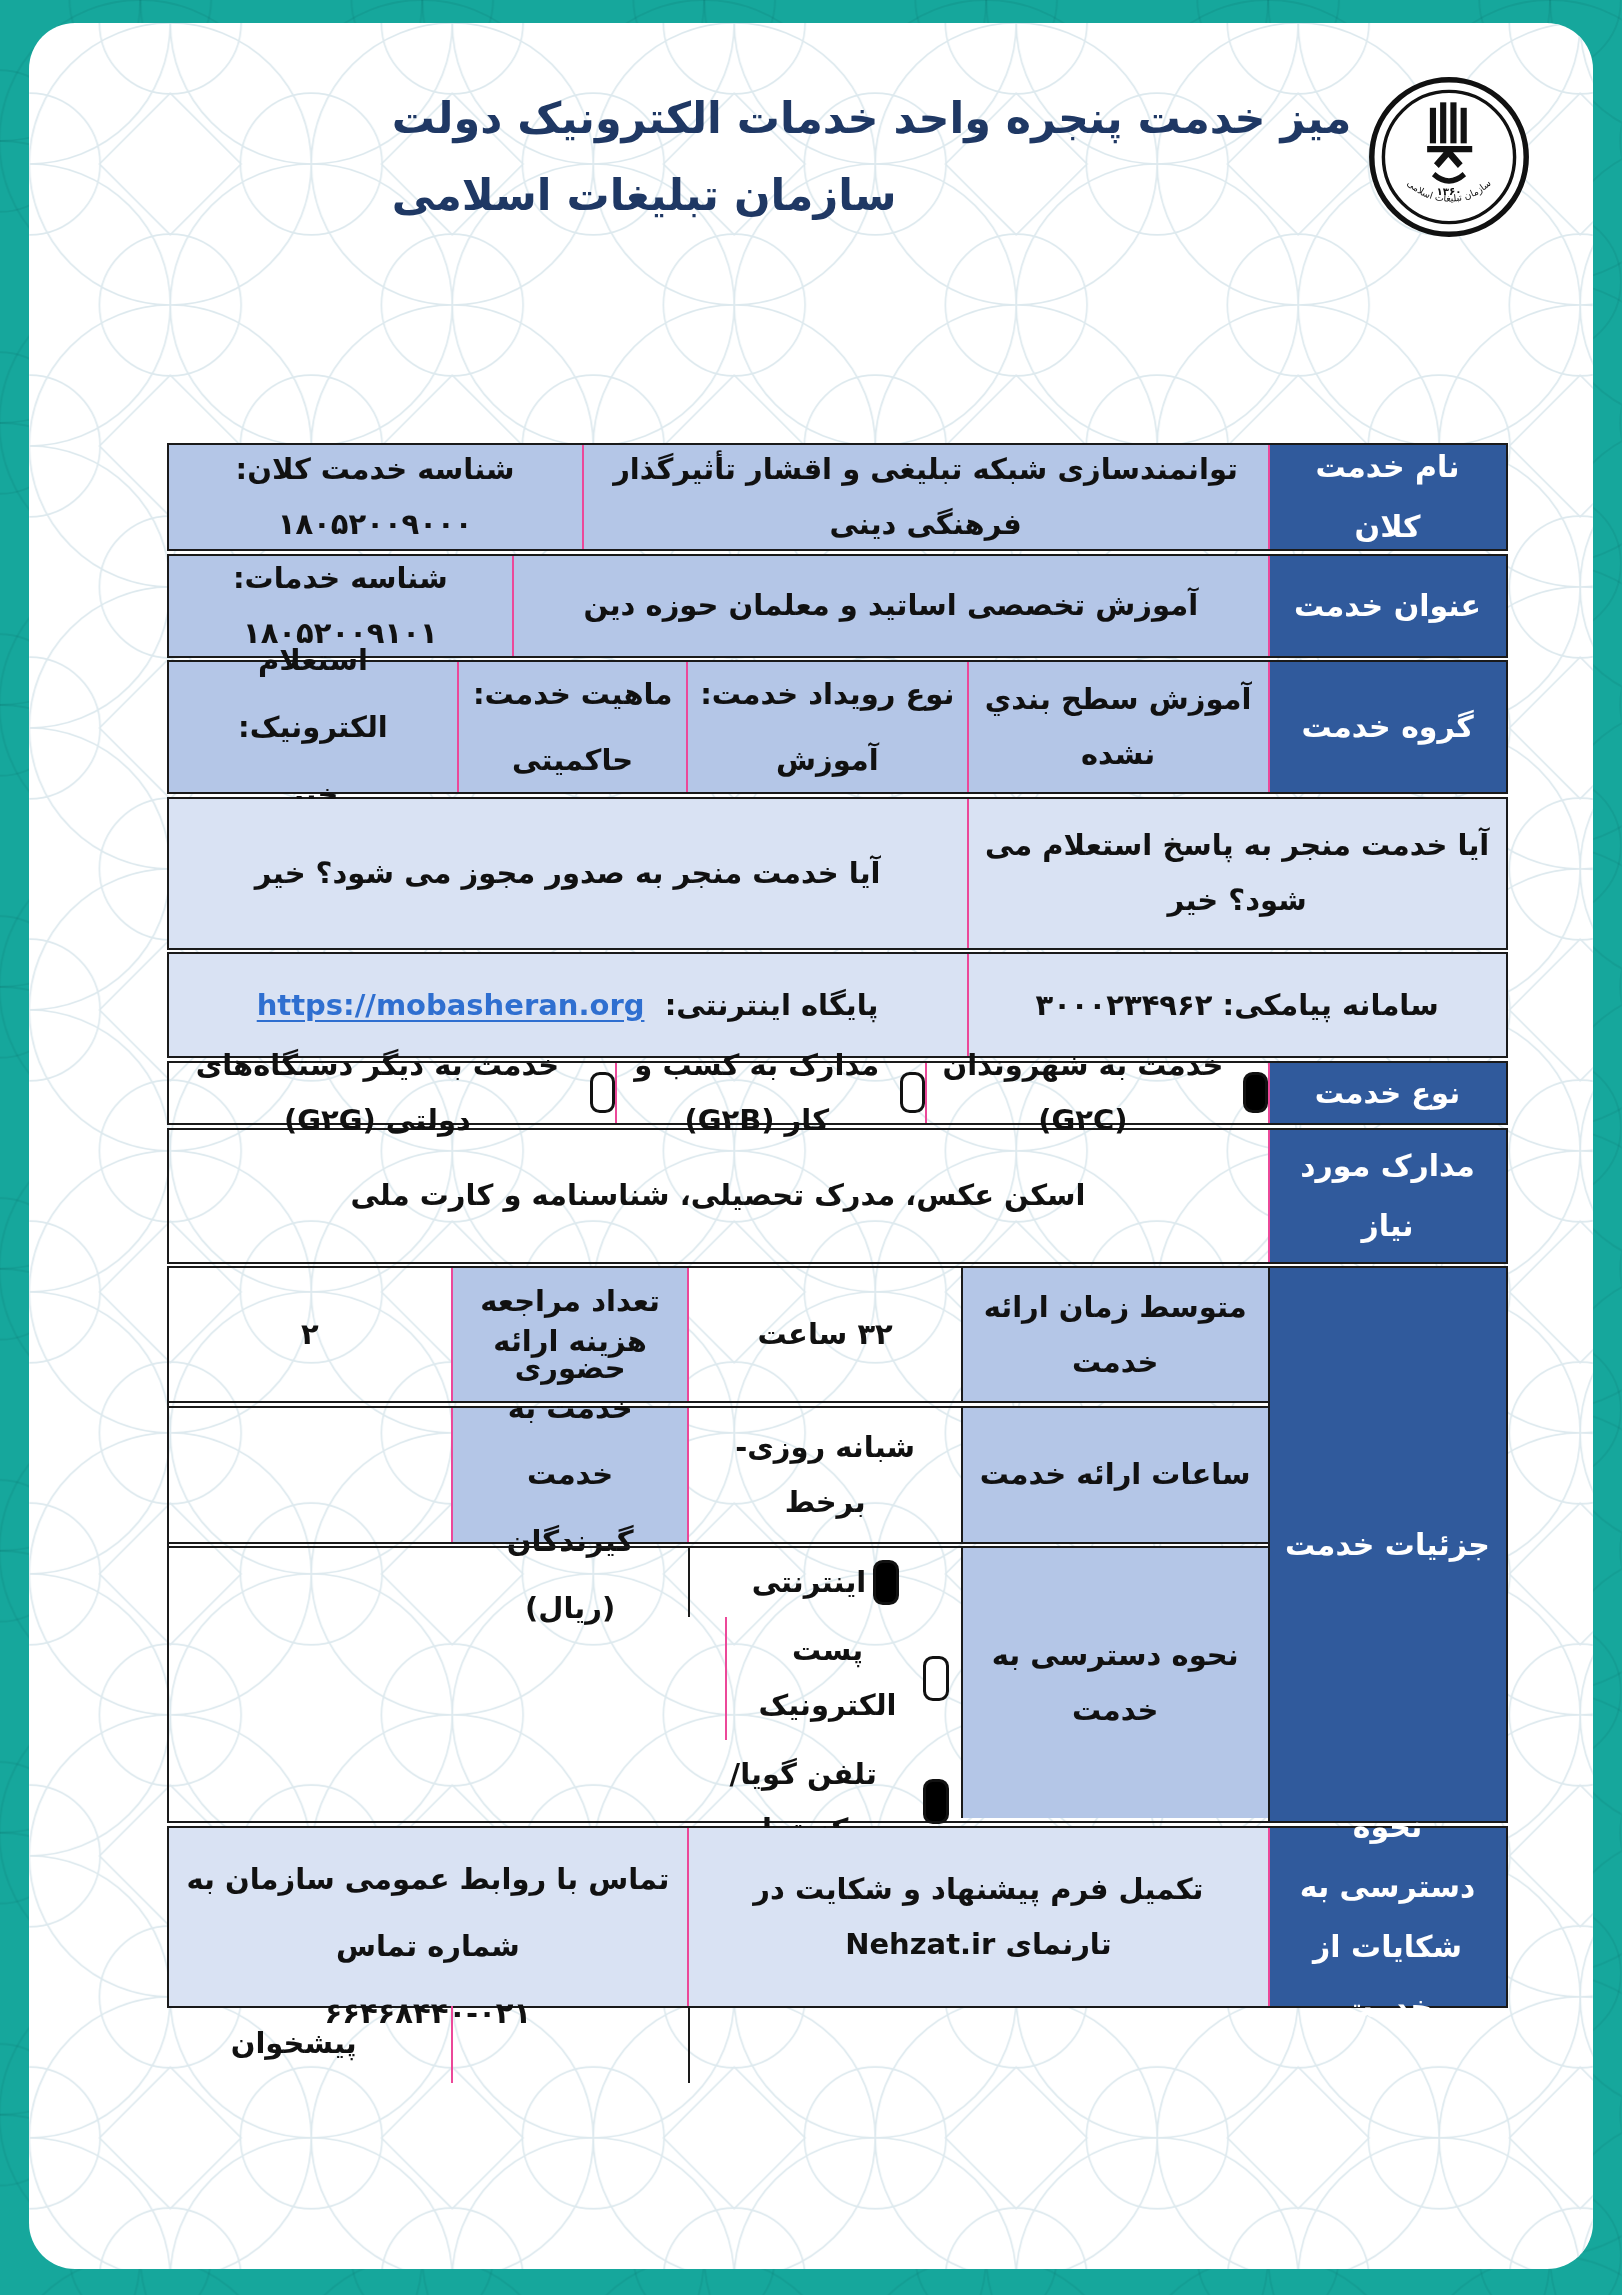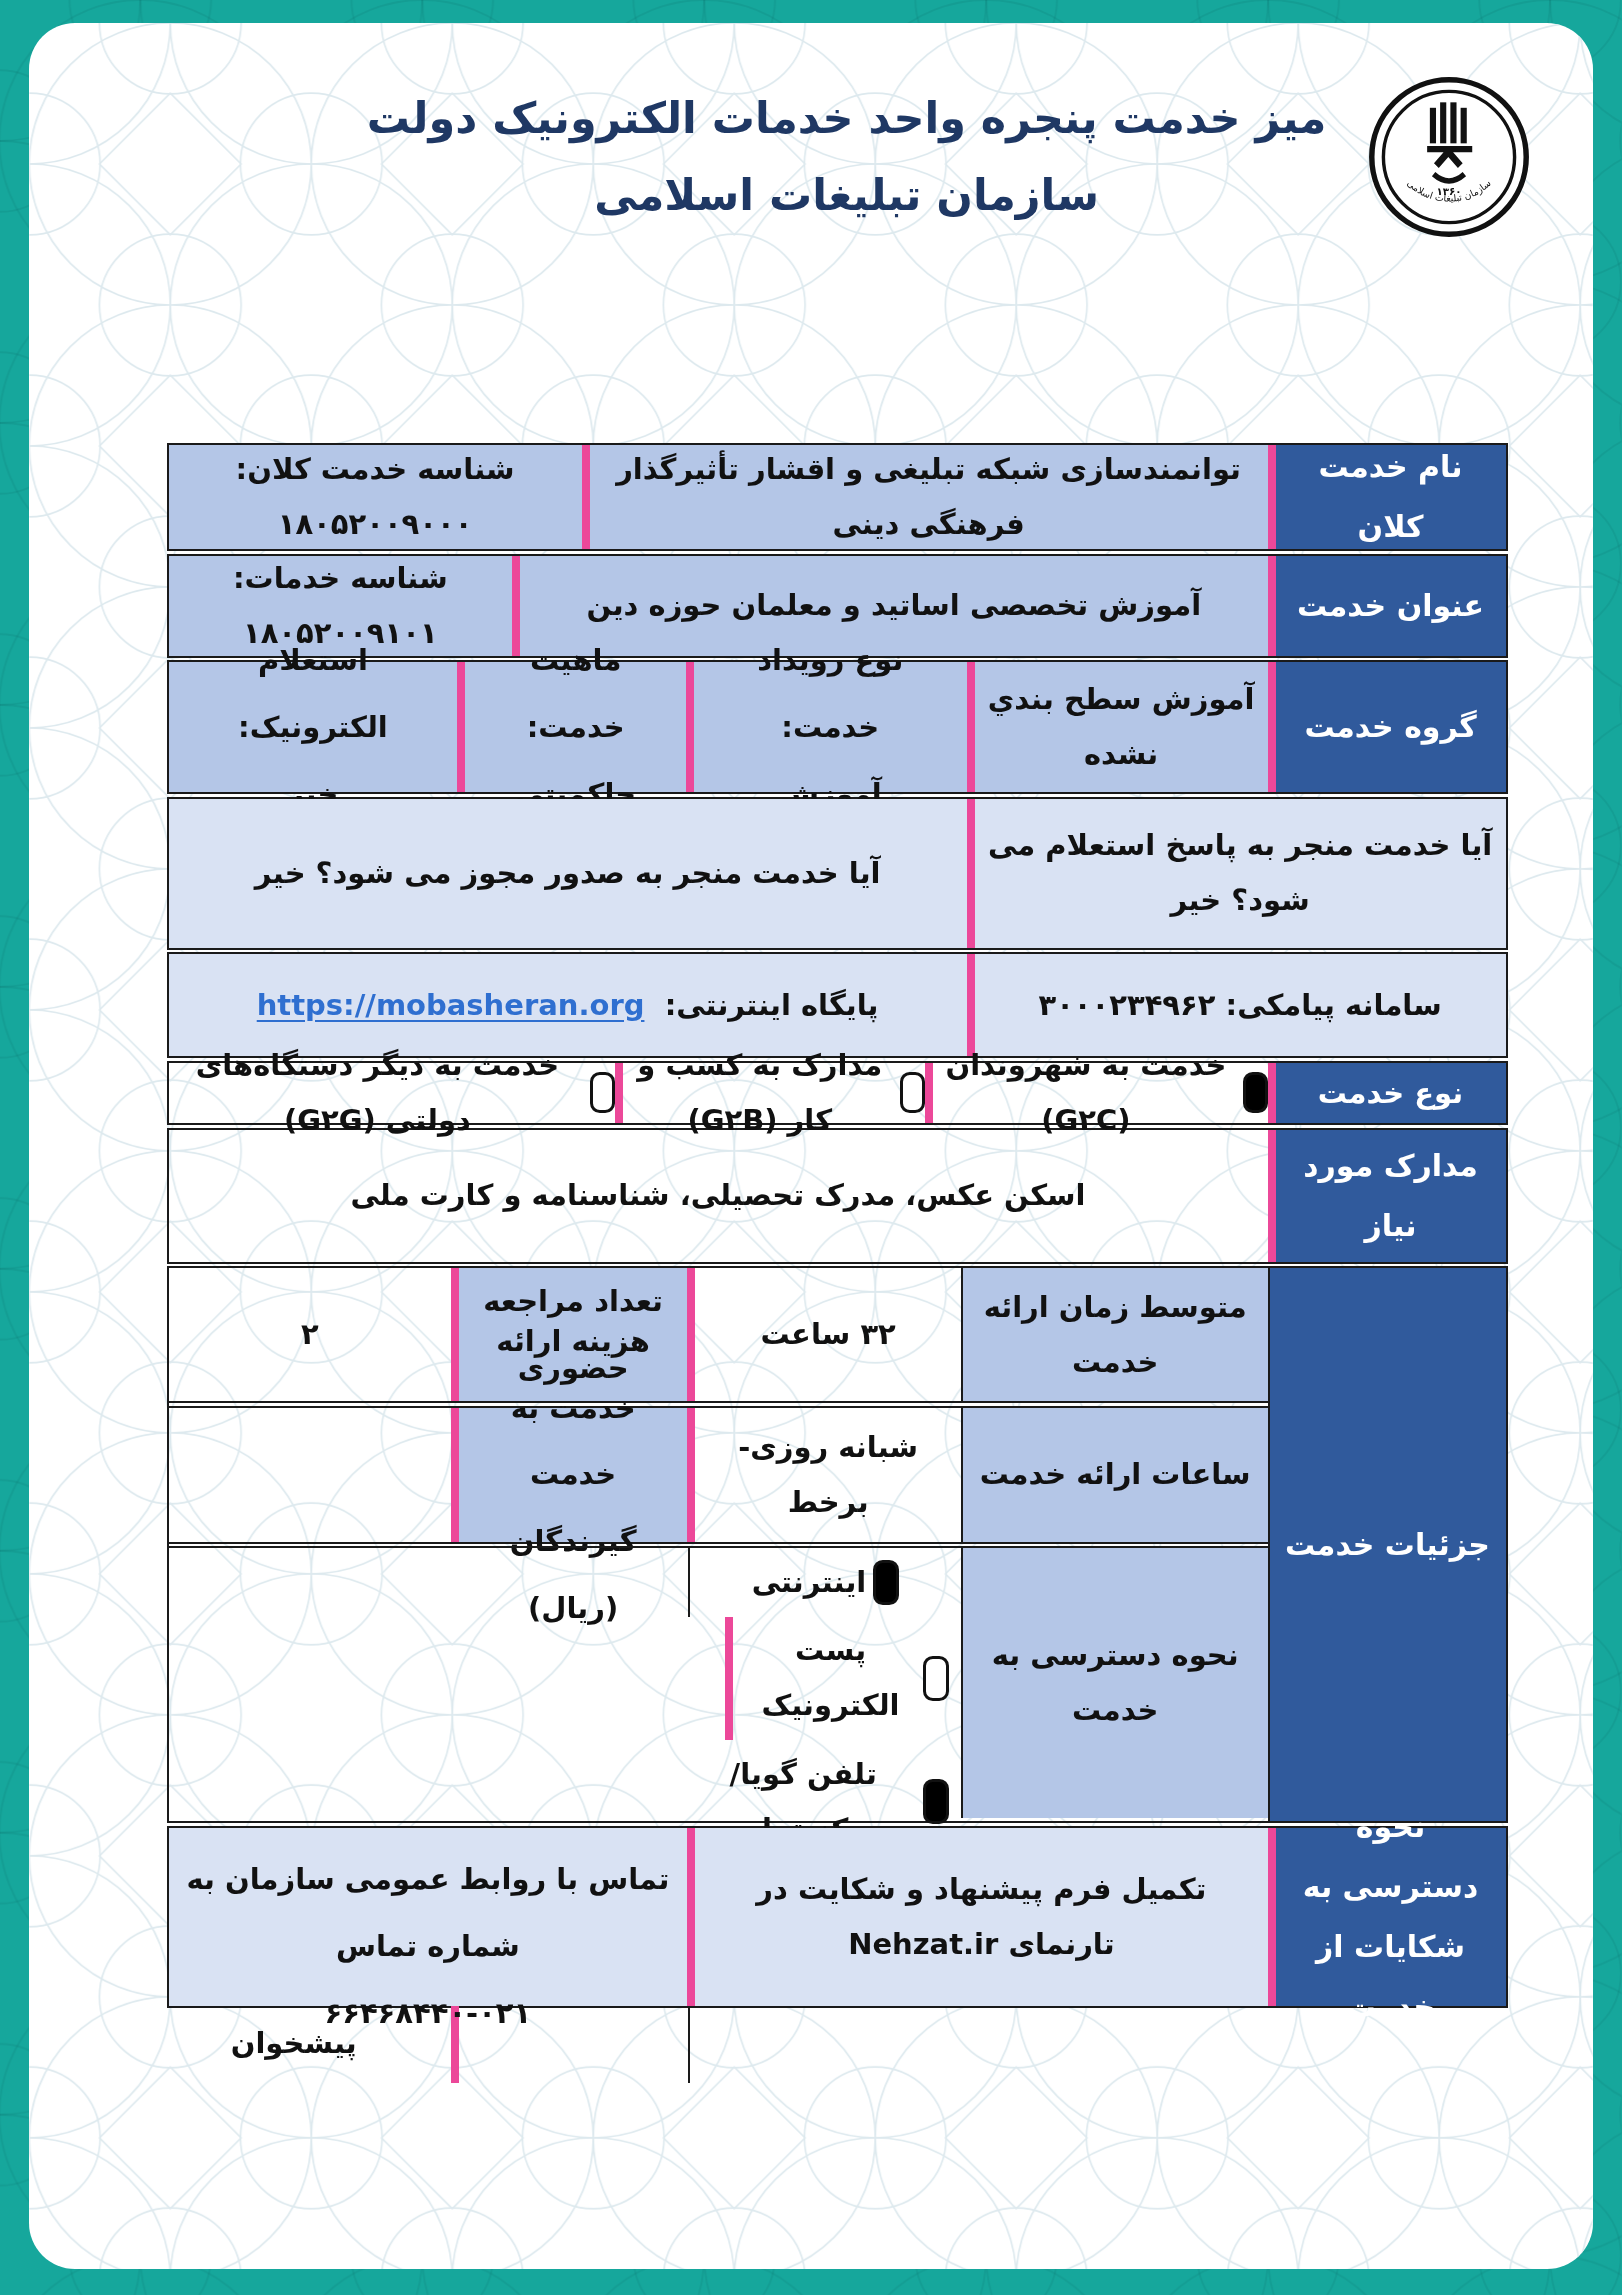--- a/index.html
+++ b/index.html
@@ -14,38 +14,38 @@
     background:#ffffff; border-radius:46px; overflow:hidden;
   }
   .card-pattern { position:absolute; inset:0; z-index:0; }
 
   
   #doc-header {
     position:absolute; top:52px; right:62px; z-index:2;
     display:flex; flex-direction:row; align-items:center;
   }
   #logo { width:164px; height:164px; flex:0 0 auto; }
-  #titles { margin-right:40px; text-align:center; }
+  #titles { margin-right:15px; text-align:left; }
   .title-line { color:#1F3864; font-weight:800; font-size:43px; line-height:1.0; white-space:nowrap; }
   .title-line + .title-line { margin-top:34px; }
 
   
   #service-table {
     position:absolute; top:420px; right:85px; width:1341px; z-index:2;
     color:#111; font-weight:700; font-size:29px;
   }
   .trow {
     display:flex; border:2px solid #1a1a1a; margin-bottom:2.6px;
     align-items:stretch;
   }
   .cell {
     display:flex; align-items:center; justify-content:center;
     text-align:center; padding:6.6px 11.8px; line-height:1.9;
   }
-  .cell:not(:last-child) { border-left:8px solid #ec4899; }
+  .cell:not(:last-child) { border-left:2px solid #ec4899; }
   .hd {
     background:#305A9C; color:#ffffff; font-size:30px; line-height:2.0;
   }
   .w-hd { width:17.8%; }
   .lb { background:#B4C6E7; }   
   .pb { background:#D9E2F3; }   
   .wt { background:transparent; }
   .two-line span { display:block; }
   .two-line { line-height:2.3; }
 

